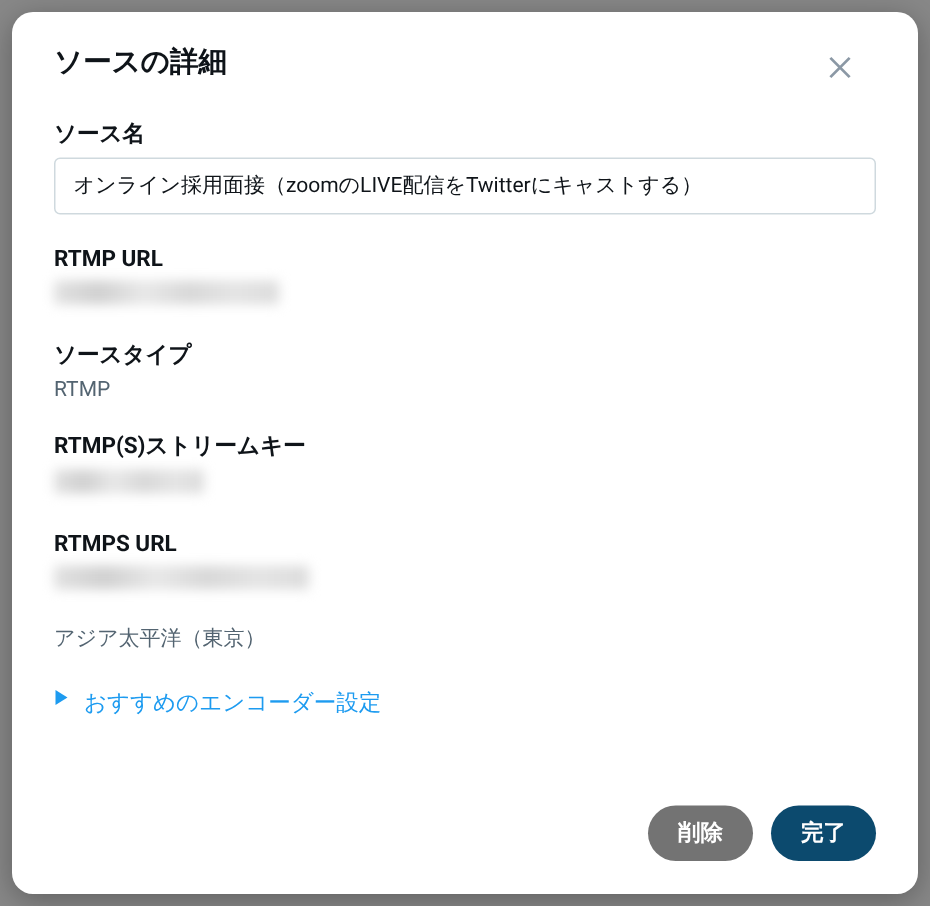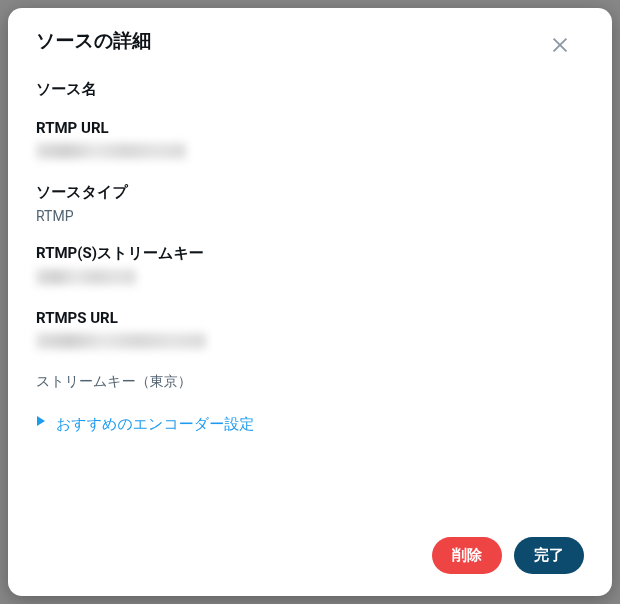--- a/index.html
+++ b/index.html
@@ -116,21 +116,21 @@
       border: none;
       border-radius: 9999px;
       padding: 9px 20px;
       font-size: 15px;
       font-weight: 700;
       cursor: pointer;
       font-family: inherit;
       min-width: 66px;
     }
     .btn-danger {
-      background: #ef4444;
+      background: #737373;
       color: #fff;
     }
     .btn-primary {
       background: #0c4a6e;
       color: #fff;
     }
   </style>
 </head>
 <body>
 
@@ -142,20 +142,21 @@
         <line x1="5" y1="5" x2="19" y2="19"></line>
         <line x1="19" y1="5" x2="5" y2="19"></line>
       </svg>
     </div>
   </div>
 
   <div class="modal-body">
 
     <div class="field-group">
       <div class="field-label">ソース名</div>
+      <input type="text" class="text-input" value="オンライン採用面接（zoomのLIVE配信をTwitterにキャストする）" style="">
     </div>
 
     <div class="field-group">
       <div class="field-label">RTMP URL</div>
       <div><span class="blurred-value blur-w1"></span></div>
     </div>
 
     <div class="field-group">
       <div class="field-label">ソースタイプ</div>
       <div class="field-value">RTMP</div>
@@ -165,21 +166,21 @@
       <div class="field-label">RTMP(S)ストリームキー</div>
       <div><span class="blurred-value blur-w3"></span></div>
     </div>
 
     <div class="field-group">
       <div class="field-label">RTMPS URL</div>
       <div><span class="blurred-value blur-w2"></span></div>
     </div>
 
     <div class="field-group">
-      <div class="field-value">ストリームキー（東京）</div>
+      <div class="field-value">アジア太平洋（東京）</div>
     </div>
 
     <div class="expand-link">
       <svg viewBox="0 0 10 12">
         <path d="M1 1 L9 6 L1 11 Z"></path>
       </svg>
       <span>おすすめのエンコーダー設定</span>
     </div>
 
   </div>

